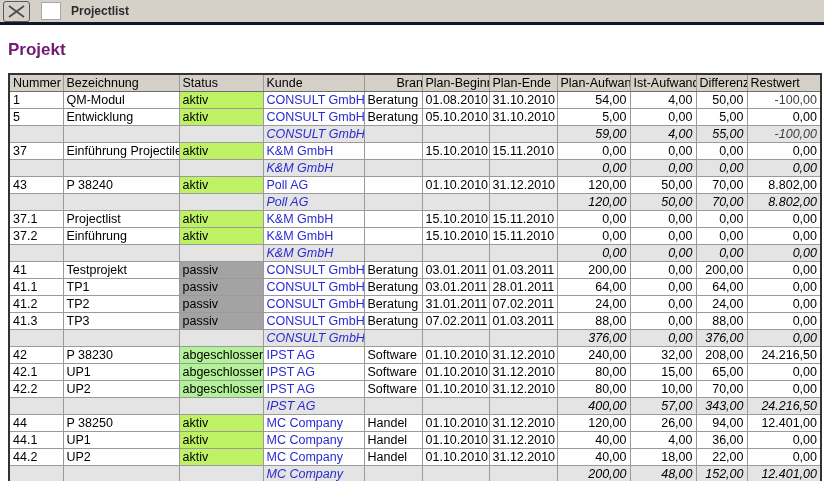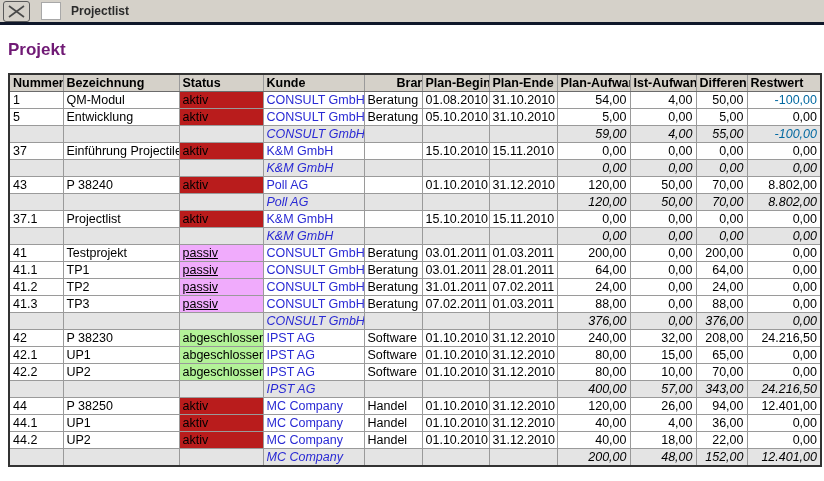--- a/index.html
+++ b/index.html
@@ -17,41 +17,41 @@
   .tab-label { margin-left:10px; font-size:12px; font-weight:bold; color:#2b2b2b; }
 
   
   .page-heading { margin:15px 0 0 8px; font-size:17px; font-weight:bold; color:#701a75; }
 
   
   table { border-collapse:collapse; table-layout:fixed; width:813px;
     margin:13px 0 0 8px; font-size:12.5px; border:2px solid #333333; }
   th, td { border:1px solid #9a9a9a; padding:1px 3px 1px 3px; height:15px;
     white-space:nowrap; overflow:hidden; text-align:left; vertical-align:middle; }
-  th { background:#d5d1c9; font-weight:bold; border-bottom:1px solid #6b6b6b; }
+  th { background:#d5d1c9; font-weight:normal; border-bottom:1px solid #6b6b6b; }
 
   th:nth-child(1){width:54px;}  th:nth-child(2){width:116px;}
   th:nth-child(3){width:84px;}  th:nth-child(4){width:101px;}
   th:nth-child(5){width:58px;padding-left:32px;}  th:nth-child(6){width:67px;}
   th:nth-child(7){width:68px;}  th:nth-child(8){width:73px;}
   th:nth-child(9){width:66px;}  th:nth-child(10){width:51px;}
   th:nth-child(11){width:74px;}
 
   td.align-right { text-align:right; }
 
-  .status-aktiv         { background:#b91c1c; }
-  .status-passiv        { background:#f0abfc;text-decoration:underline; }
+  .status-aktiv         { background:#bef264; }
+  .status-passiv        { background:#a3a3a3; }
   .status-abgeschlossen { background:#b3f298; }
 
   .kunde-link { color:#2a2ad4; text-decoration:none; cursor:pointer; }
 
   tr.row-group-summary td, tr.row-total td { background:#e4e4e4; font-style:italic; }
   tr.row-group-summary td.col-kunde { color:#2a2ad4; }
 
-  td.negative { color:#0369a1; }
+  td.negative { color:#404040; }
 </style>
 </head>
 <body>
 
 <div class="topbar">
   <div class="close-btn">
     <span style="display:flex;">
       <svg width="17" height="13" viewBox="0 0 17 13">
         <line x1="1" y1="1" x2="16" y2="12" stroke="#4a4a4a" stroke-width="1.6"></line>
         <line x1="16" y1="1" x2="1" y2="12" stroke="#4a4a4a" stroke-width="1.6"></line>
@@ -178,20 +178,33 @@
         <td class="col-status align-left status-aktiv">aktiv</td>
         <td class="col-kunde align-left"><a class="kunde-link">K&amp;M GmbH</a></td>
         <td class="col-branche align-left"></td>
         <td class="col-beginn align-right">15.10.2010</td>
         <td class="col-ende align-right">15.11.2010</td>
         <td class="col-plan align-right">0,00</td>
         <td class="col-ist align-right">0,00</td>
         <td class="col-differenz align-right">0,00</td>
         <td class="col-restwert align-right">0,00</td>
       </tr>
+      <tr class="row-project">
+        <td class="col-nummer align-left">37.2</td>
+        <td class="col-bezeichnung align-left">Einführung</td>
+        <td class="col-status align-left status-aktiv">aktiv</td>
+        <td class="col-kunde align-left"><a class="kunde-link">K&amp;M GmbH</a></td>
+        <td class="col-branche align-left"></td>
+        <td class="col-beginn align-right">15.10.2010</td>
+        <td class="col-ende align-right">15.11.2010</td>
+        <td class="col-plan align-right">0,00</td>
+        <td class="col-ist align-right">0,00</td>
+        <td class="col-differenz align-right">0,00</td>
+        <td class="col-restwert align-right">0,00</td>
+      </tr>
       <tr class="row-group-summary">
         <td class="col-nummer align-left"></td>
         <td class="col-bezeichnung align-left"></td>
         <td class="col-status align-left"></td>
         <td class="col-kunde align-left">K&amp;M GmbH</td>
         <td class="col-branche align-left"></td>
         <td class="col-beginn align-right"></td>
         <td class="col-ende align-right"></td>
         <td class="col-plan align-right">0,00</td>
         <td class="col-ist align-right">0,00</td>

